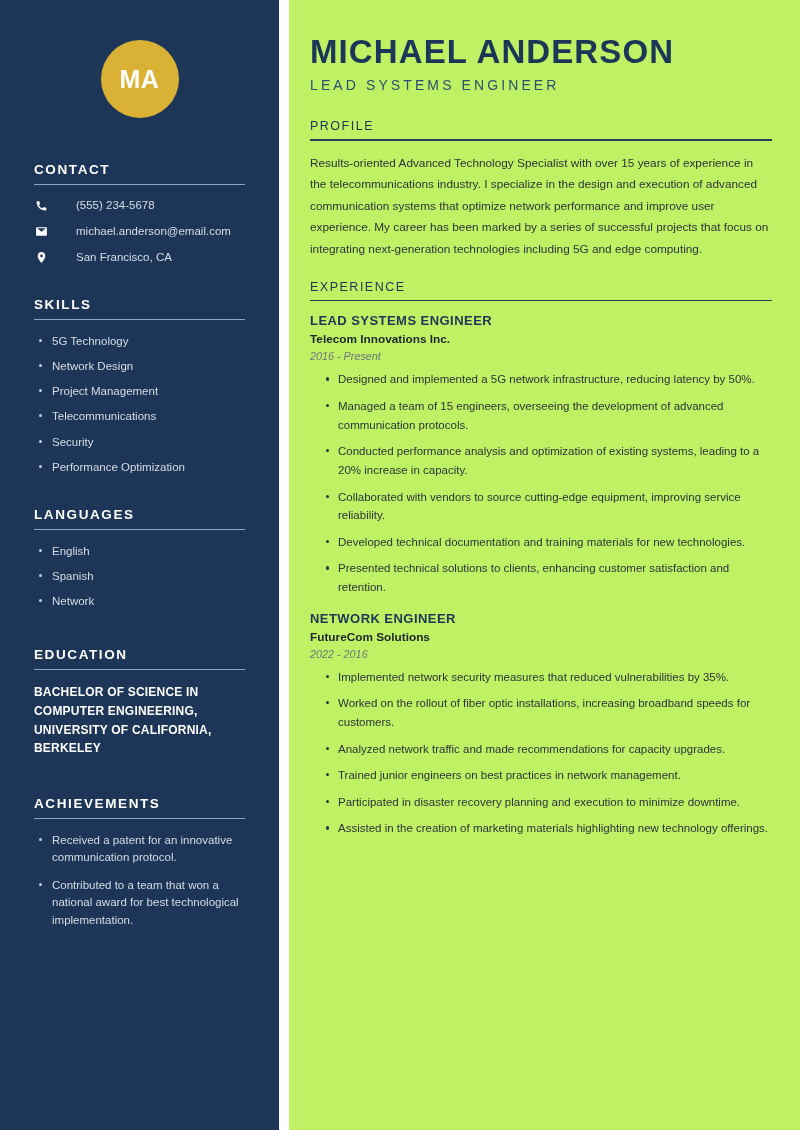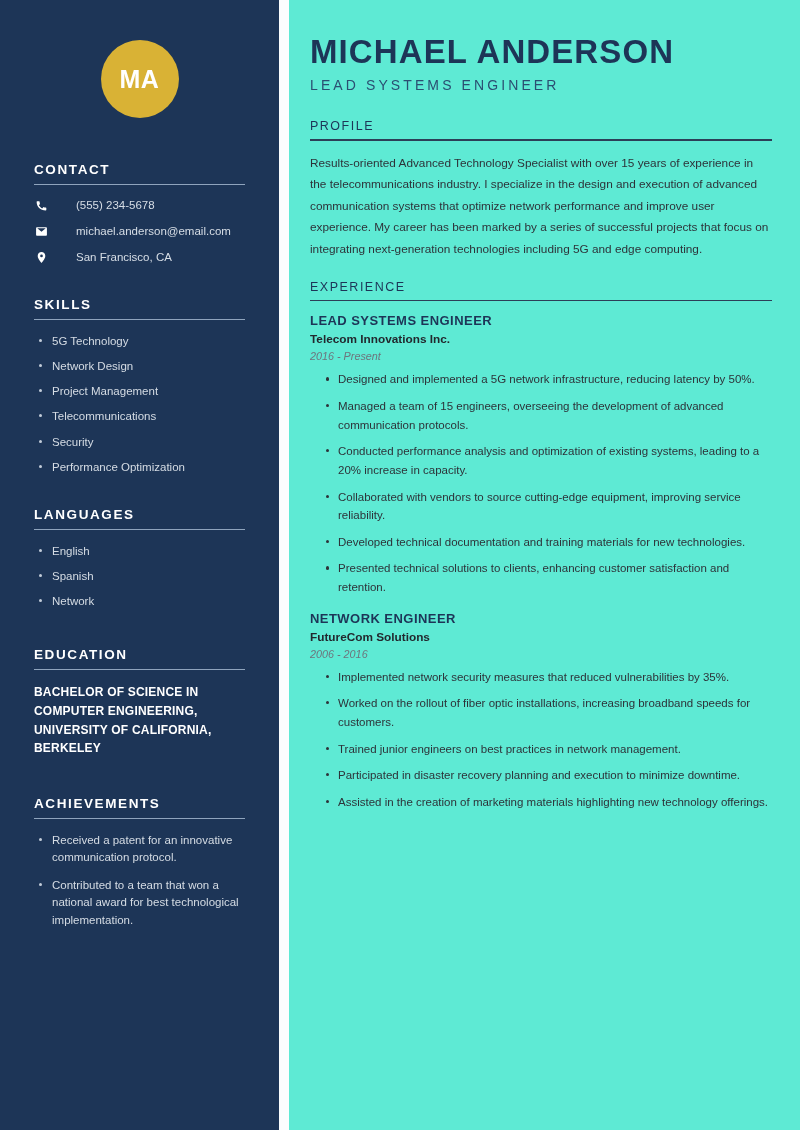--- a/index.html
+++ b/index.html
@@ -99,21 +99,21 @@
   .side-edge {
     position:absolute;
     top:0; right:-10px;
     width:10px; height:100%;
     background:#fbfdfe;
   }
 
   
   .main {
     flex:1 1 auto;
-    background:#5eead4;
+    background:#bef264;
     padding:34px 28px 0 31px;
     min-width:0;
   }
   .name {
     color:#1d3557;
     font-size:33px;
     font-weight:bold;
     letter-spacing:1.1px;
     line-height:1.1;
   }
@@ -301,24 +301,25 @@
           <li>Conducted performance analysis and optimization of existing systems, leading to a 20% increase in capacity.</li>
           <li>Collaborated with vendors to source cutting-edge equipment, improving service reliability.</li>
           <li>Developed technical documentation and training materials for new technologies.</li>
           <li>Presented technical solutions to clients, enhancing customer satisfaction and retention.</li>
         </ul>
       </article>
 
       <article class="job">
         <div class="job-role">NETWORK ENGINEER</div>
         <div class="job-company">FutureCom Solutions</div>
-        <div class="job-dates">2006 - 2016</div>
+        <div class="job-dates">2022 - 2016</div>
         <ul class="job-bullets">
           <li>Implemented network security measures that reduced vulnerabilities by 35%.</li>
           <li>Worked on the rollout of fiber optic installations, increasing broadband speeds for customers.</li>
+          <li>Analyzed network traffic and made recommendations for capacity upgrades.</li>
           <li>Trained junior engineers on best practices in network management.</li>
           <li>Participated in disaster recovery planning and execution to minimize downtime.</li>
           <li>Assisted in the creation of marketing materials highlighting new technology offerings.</li>
         </ul>
       </article>
     </section>
 
   </main>
 </div>
 

